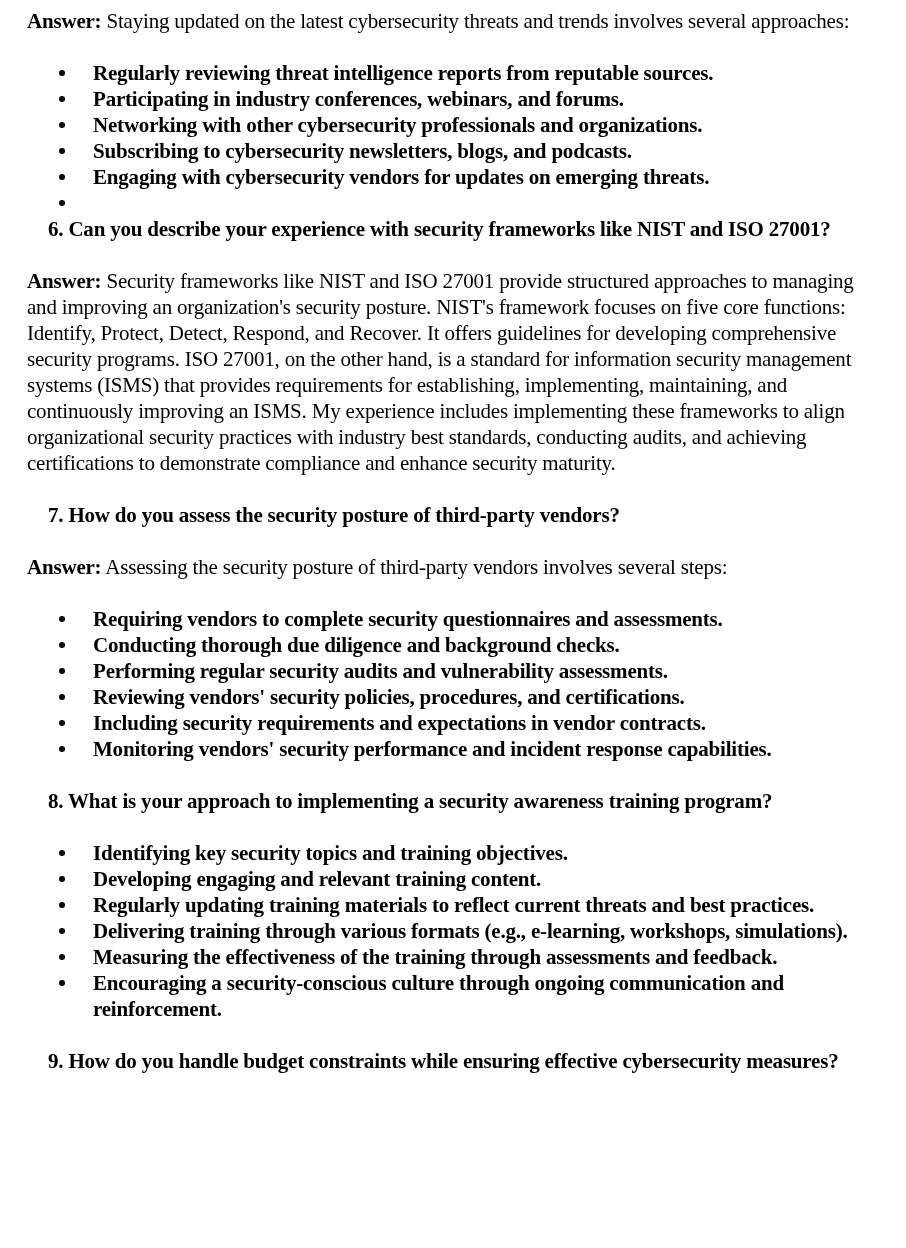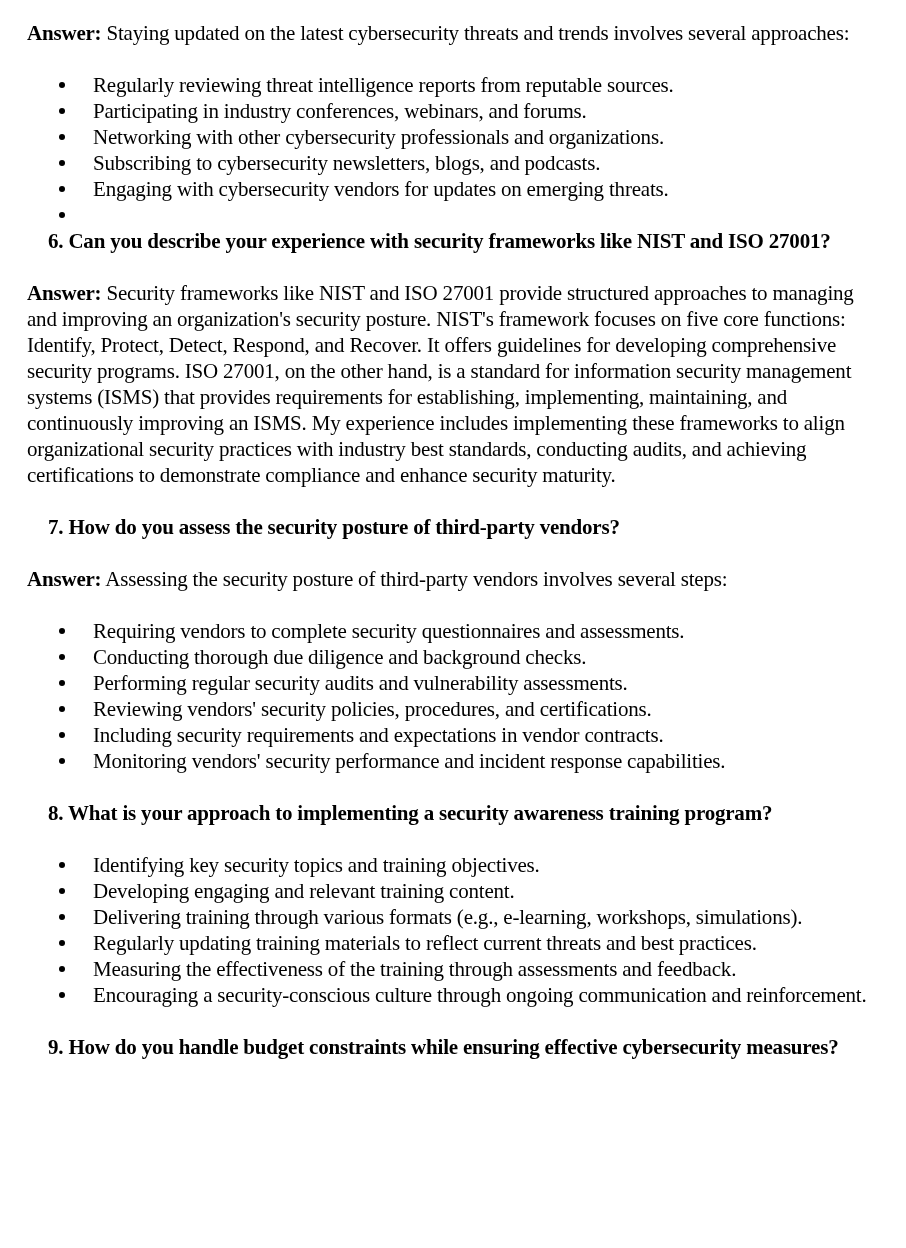--- a/index.html
+++ b/index.html
@@ -10,21 +10,21 @@
   body {
     width: 906px;
     height: 1248px;
     overflow: hidden;
     box-sizing: border-box;
   }
   .page {
     box-sizing: border-box;
     width: 906px;
     height: 1248px;
-    padding: 20px 22px 0 27px;
+    padding: 8px 22px 0 27px;
     background: #ffffff;
     color: #000000;
     font-family: "Liberation Serif", "DejaVu Serif", serif;
     font-size: 21px;
     line-height: 26px;
     letter-spacing: -0.2px;
     overflow: hidden;
   }
   .page p,
   .page h2,
@@ -41,20 +41,21 @@
   p.answer strong {
     font-weight: bold;
   }
   ul.bullet-list {
     list-style: none;
   }
   ul.bullet-list li {
     position: relative;
     padding-left: 66px;
     margin: 0;
+    font-weight: bold;
   }
   .bullet {
     position: absolute;
     left: 32px;
     top: 10px;
     width: 6px;
     height: 6px;
     border-radius: 50%;
     background: #000000;
   }
@@ -81,19 +82,19 @@
       <li><span class="bullet"></span><span>Conducting thorough due diligence and background checks.</span></li>
       <li><span class="bullet"></span><span>Performing regular security audits and vulnerability assessments.</span></li>
       <li><span class="bullet"></span><span>Reviewing vendors' security policies, procedures, and certifications.</span></li>
       <li><span class="bullet"></span><span>Including security requirements and expectations in vendor contracts.</span></li>
       <li><span class="bullet"></span><span>Monitoring vendors' security performance and incident response capabilities.</span></li>
     </ul>
     <h2 class="question">8. What is your approach to implementing a security awareness training program?</h2>
     <ul class="bullet-list">
       <li><span class="bullet"></span><span>Identifying key security topics and training objectives.</span></li>
       <li><span class="bullet"></span><span>Developing engaging and relevant training content.</span></li>
+      <li><span class="bullet"></span><span>Regularly updating training materials to reflect current threats and best practices.</span></li>
       <li><span class="bullet"></span><span>Delivering training through various formats (e.g., e-learning, workshops, simulations).</span></li>
-      <li><span class="bullet"></span><span>Regularly updating training materials to reflect current threats and best practices.</span></li>
       <li><span class="bullet"></span><span>Measuring the effectiveness of the training through assessments and feedback.</span></li>
       <li><span class="bullet"></span><span>Encouraging a security-conscious culture through ongoing communication and reinforcement.</span></li>
     </ul>
     <h2 class="question">9. How do you handle budget constraints while ensuring effective cybersecurity measures?</h2>
   </main>
 
 </body></html>

